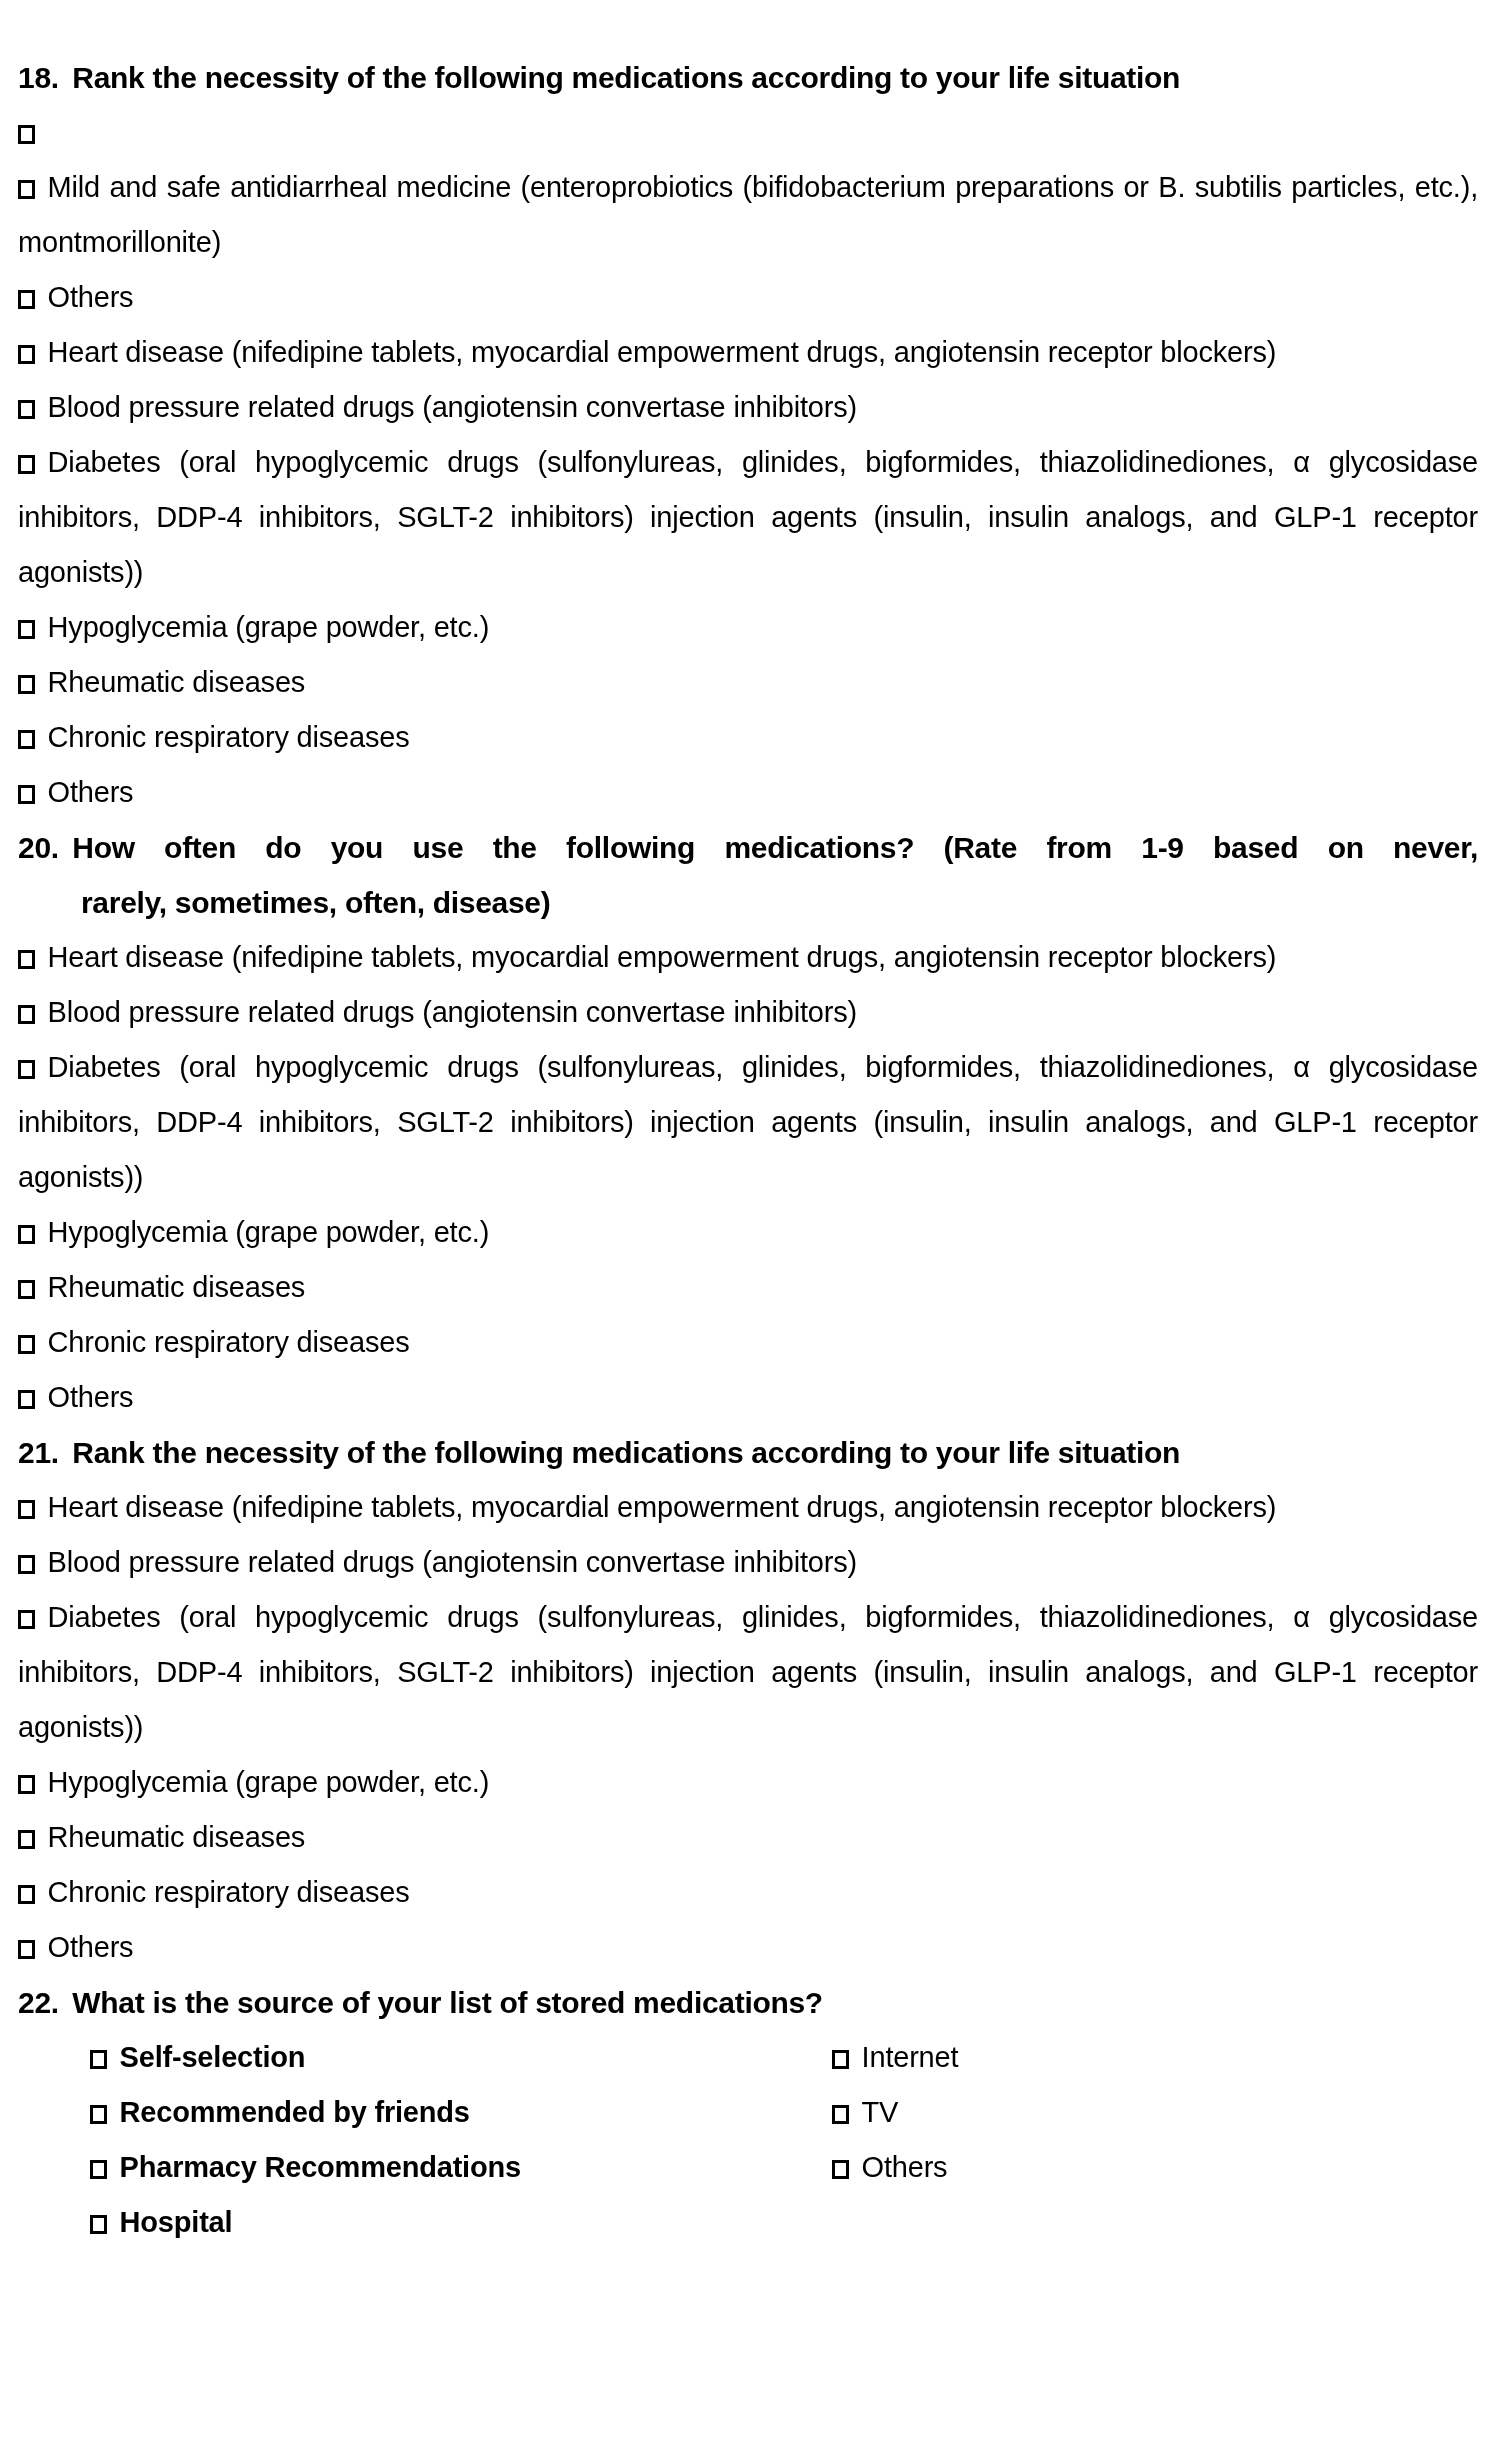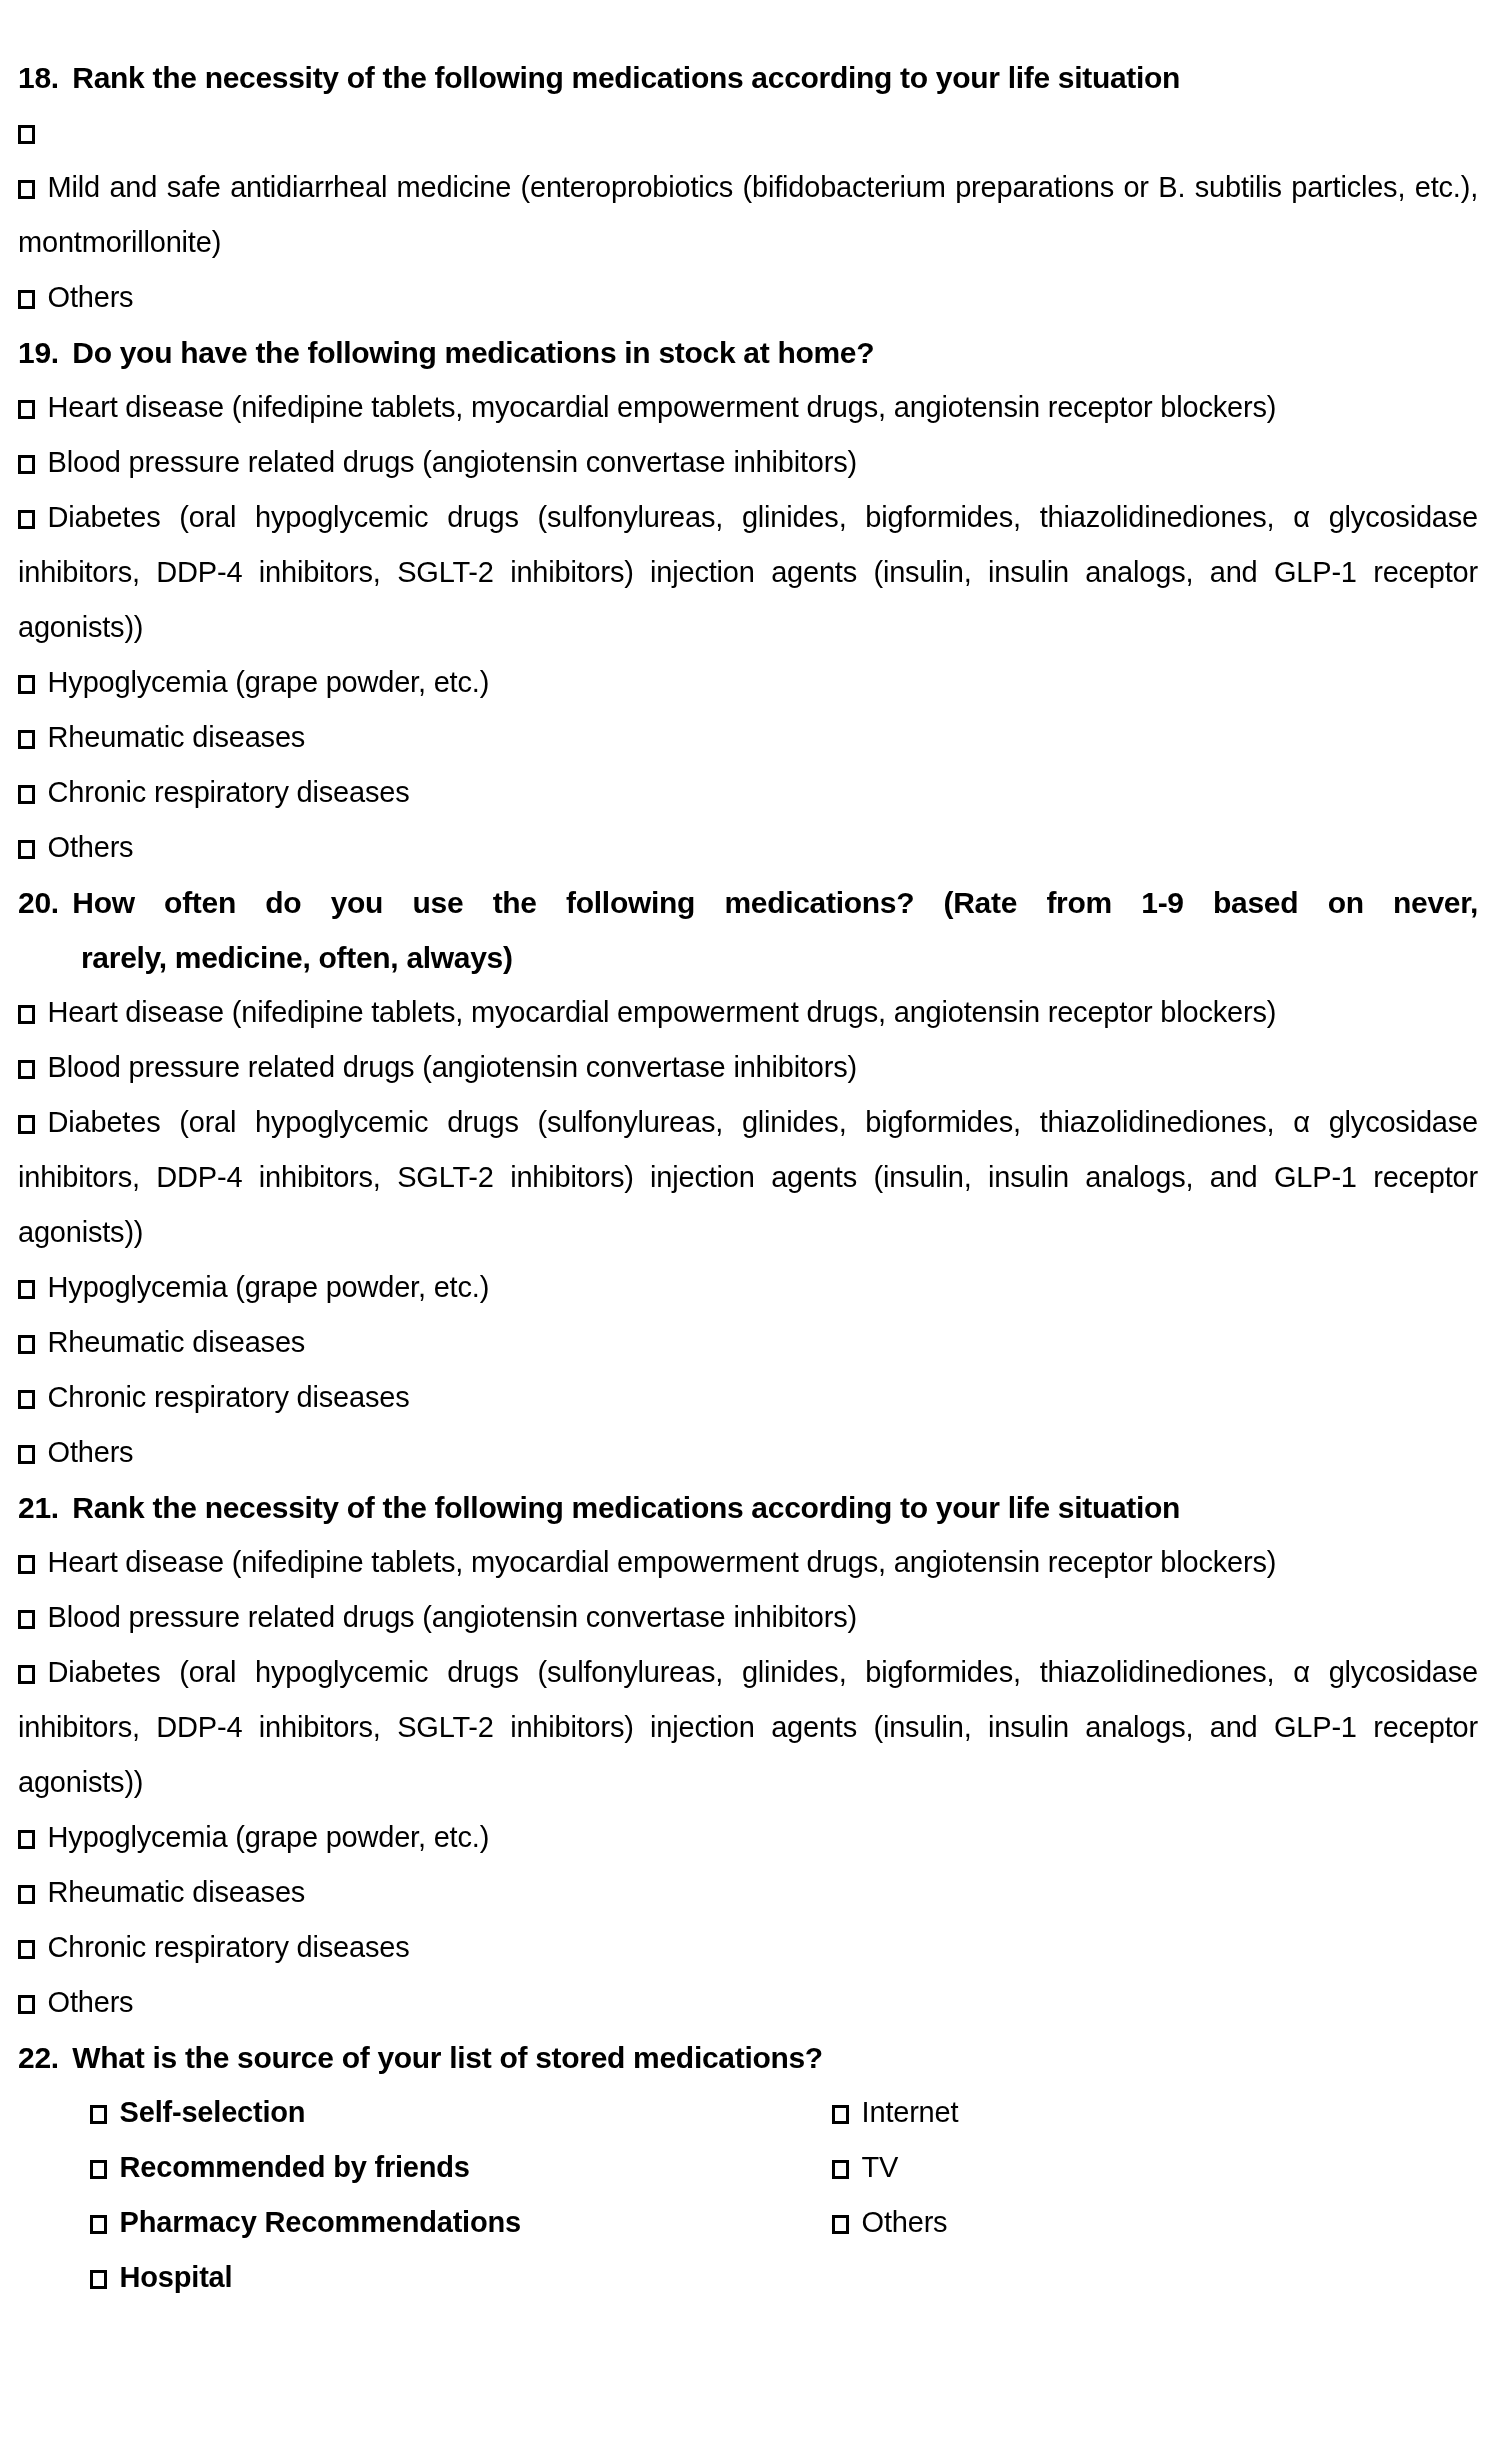--- a/index.html
+++ b/index.html
@@ -55,23 +55,20 @@
     </div>
     <div class="option">
       <span class="cb"></span><span>Mild and safe antidiarrheal medicine (enteroprobiotics (bifidobacterium preparations or B. subtilis particles, etc.), montmorillonite)</span>
     </div>
     <div class="option">
       <span class="cb"></span><span>Others</span>
     </div>
   </section>
 
   <section>
-    <div class="qtitle">
-      <span class="qnum">19.</span><span>Do you have the following medications in stock at home?</span>
-    </div>
     <div class="option">
       <span class="cb"></span><span>Heart disease (nifedipine tablets, myocardial empowerment drugs, angiotensin receptor blockers)</span>
     </div>
     <div class="option">
       <span class="cb"></span><span>Blood pressure related drugs (angiotensin convertase inhibitors)</span>
     </div>
     <div class="option">
       <span class="cb"></span><span>Diabetes (oral hypoglycemic drugs (sulfonylureas, glinides, bigformides, thiazolidinediones, α glycosidase inhibitors, DDP-4 inhibitors, SGLT-2 inhibitors) injection agents (insulin, insulin analogs, and GLP-1 receptor agonists))</span>
     </div>
     <div class="option">
@@ -85,21 +82,21 @@
     </div>
     <div class="option">
       <span class="cb"></span><span>Others</span>
     </div>
   </section>
 
   <section>
     <div class="qtitle justify-last">
       <span class="qnum">20.</span><span>How often do you use the following medications? (Rate from 1-9 based on never,</span>
     </div>
-    <div class="qtitle qcont">rarely, medicine, often, always)</div>
+    <div class="qtitle qcont">rarely, sometimes, often, disease)</div>
     <div class="option">
       <span class="cb"></span><span>Heart disease (nifedipine tablets, myocardial empowerment drugs, angiotensin receptor blockers)</span>
     </div>
     <div class="option">
       <span class="cb"></span><span>Blood pressure related drugs (angiotensin convertase inhibitors)</span>
     </div>
     <div class="option">
       <span class="cb"></span><span>Diabetes (oral hypoglycemic drugs (sulfonylureas, glinides, bigformides, thiazolidinediones, α glycosidase inhibitors, DDP-4 inhibitors, SGLT-2 inhibitors) injection agents (insulin, insulin analogs, and GLP-1 receptor agonists))</span>
     </div>
     <div class="option">

